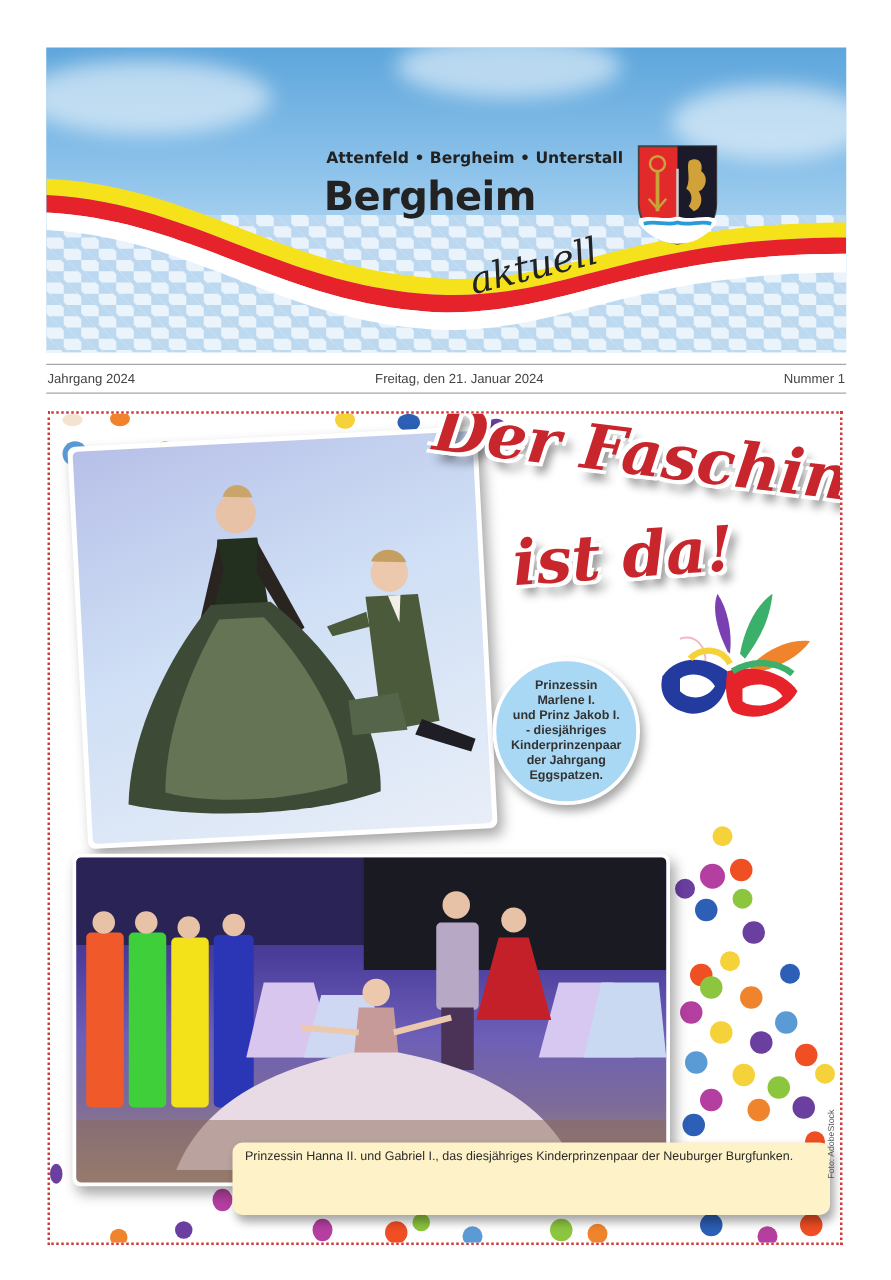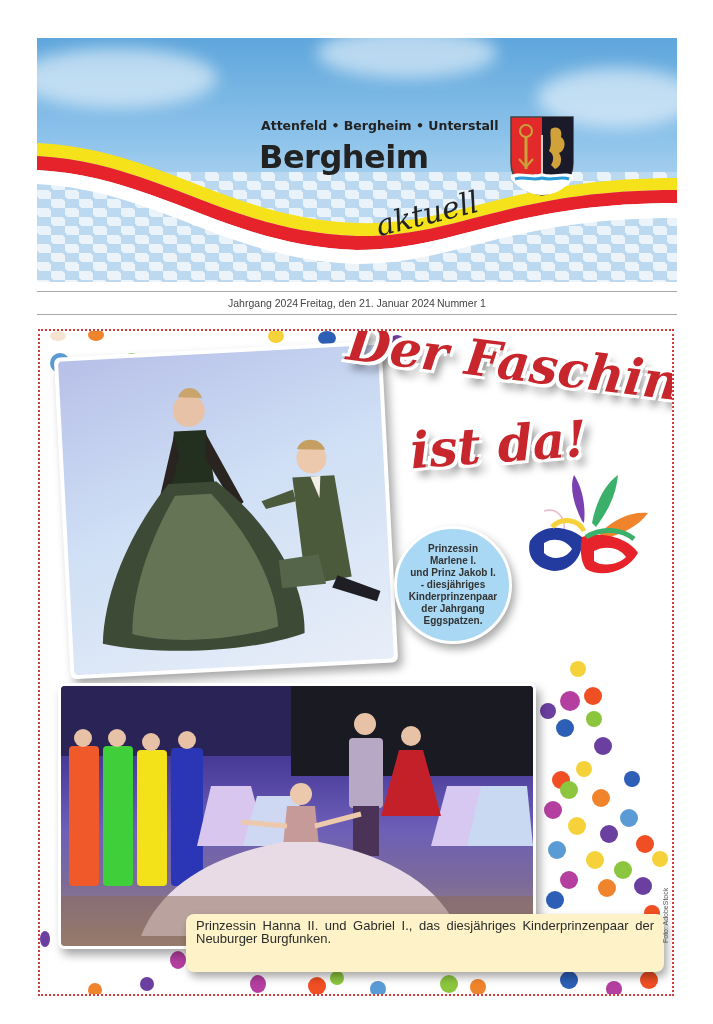--- a/index.html
+++ b/index.html
@@ -16,42 +16,42 @@
       linear-gradient(45deg, #bcd9f0 25%, transparent 25%, transparent 75%, #bcd9f0 75%);
     background-size: 28px 18px; background-position: 0 0, 14px 9px; opacity: 0.95; }
   .wave { position: absolute; left: 0; top: 0; width: 640px; height: 244px; }
   .mh-subtitle { position: absolute; left: 0; right: 0; top: 36px; text-align: center; font-family: "DejaVu Sans", sans-serif; font-size: 15.5px; font-weight: bold; color: #2a2a2a; letter-spacing: 0.1px; }
   .mh-places { position: absolute; left: 224px; top: 80px; font-family: "DejaVu Sans", sans-serif; font-size: 12.5px; font-weight: bold; color: #222; }
   .mh-title { position: absolute; left: 222px; top: 100px; font-family: "DejaVu Sans", sans-serif; font-size: 32px; font-weight: bold; color: #222; letter-spacing: -0.5px; }
   .mh-aktuell { position: absolute; left: 338px; top: 158px; font-family: "DejaVu Serif", serif; font-style: italic; font-size: 30px; color: #222; transform: rotate(-14deg); }
   .crest { position: absolute; left: 472px; top: 77px; width: 66px; height: 82px; }
 
   
-  .issue-bar { position: absolute; left: 37px; top: 291px; width: 640px; height: 22px; border-top: 1px solid #a8a8a8; border-bottom: 1px solid #a8a8a8; display: flex; justify-content: center; align-items: center; font-size: 10.5px; color: #444; }
+  .issue-bar { position: absolute; left: 37px; top: 291px; width: 640px; height: 22px; border-top: 1px solid #a8a8a8; border-bottom: 1px solid #a8a8a8; display: flex; justify-content: space-between; align-items: center; font-size: 10.5px; color: #444; }
   .issue-bar span { padding: 0 1px; }
 
   
   .frame { position: absolute; left: 38px; top: 329px; width: 636px; height: 667px; border: 2px dotted #d23a3a; box-sizing: border-box; overflow: hidden; background: #fff; }
   .dot { position: absolute; border-radius: 50%; }
 
   .photo1 { position: absolute; left: 22px; top: 18px; width: 328px; height: 322px; transform: rotate(-3deg); background: #fff; box-shadow: 4px 6px 10px rgba(0,0,0,0.35); border-radius: 6px; overflow: hidden; }
   .photo1 .bg { position: absolute; inset: 4px; border-radius: 4px; background: linear-gradient(160deg, #b7c0e8 0%, #cfdff5 45%, #e8eef8 100%); overflow: hidden; }
   .photo2 { position: absolute; left: 18px; top: 352px; width: 478px; height: 266px; background: #fff; box-shadow: 4px 6px 10px rgba(0,0,0,0.35); border-radius: 6px; overflow: hidden; }
   .photo2 .bg { position: absolute; inset: 3px; border-radius: 4px; background: linear-gradient(180deg, #2e2a6e 0%, #4a3d9a 30%, #6d5fb8 55%, #7b6a9a 75%, #a08b80 100%); overflow: hidden; }
 
   .headline { position: absolute; left: 300px; top: 0px; width: 320px; height: 180px; }
   .headline .l1 { position: absolute; left: 6px; top: 4px; font-family: "DejaVu Serif", serif; font-style: italic; font-weight: bold; font-size: 50px; color: #c8262d; transform: rotate(7deg); text-shadow: -3px -3px 0 #fff, 3px -3px 0 #fff, -3px 3px 0 #fff, 3px 3px 0 #fff, 6px 8px 8px rgba(0,0,0,0.45); white-space: nowrap; }
   .headline .l2 { position: absolute; left: 70px; top: 84px; font-family: "DejaVu Serif", serif; font-style: italic; font-weight: bold; font-size: 50px; color: #c8262d; transform: rotate(-4deg); text-shadow: -3px -3px 0 #fff, 3px -3px 0 #fff, -3px 3px 0 #fff, 3px 3px 0 #fff, 6px 8px 8px rgba(0,0,0,0.45); white-space: nowrap; }
 
   .bubble { position: absolute; left: 354px; top: 195px; width: 112px; height: 112px; border-radius: 50%; background: #a8d8f3; border: 3px solid #fff; box-shadow: 3px 5px 8px rgba(0,0,0,0.35); display: flex; align-items: center; justify-content: center; text-align: center; font-size: 10px; line-height: 12px; color: #333; }
   .bubble div { width: 96px; font-weight: bold; }
 
   .mask { position: absolute; left: 482px; top: 140px; width: 130px; height: 120px; }
 
-  .caption { position: absolute; left: 146px; top: 583px; width: 478px; height: 58px; background: #fdf2c8; border-radius: 8px; box-shadow: 3px 5px 8px rgba(0,0,0,0.35); padding: 6px 10px; box-sizing: border-box; font-size: 13px; line-height: 12.5px; color: #2b2b2b; text-align: justify; }
+  .caption { position: absolute; left: 146px; top: 583px; width: 478px; height: 58px; background: #fdf2c8; border-radius: 8px; box-shadow: 3px 5px 8px rgba(0,0,0,0.35); padding: 6px 10px; box-sizing: border-box; font-size: 10px; line-height: 12.5px; color: #2b2b2b; text-align: justify; }
   .caption p { margin: 0; }
   .credit { position: absolute; left: 622px; top: 612px; font-size: 7px; color: #555; transform: rotate(-90deg); transform-origin: left top; white-space: nowrap; }
 </style>
 </head>
 <body>
 
 <div class="masthead">
   <div class="cloud" style="left:-20px;top:10px;width:200px;height:60px;"></div>
   <div class="cloud" style="left:280px;top:-10px;width:180px;height:50px;"></div>
   <div class="cloud" style="left:500px;top:30px;width:160px;height:60px;"></div>

